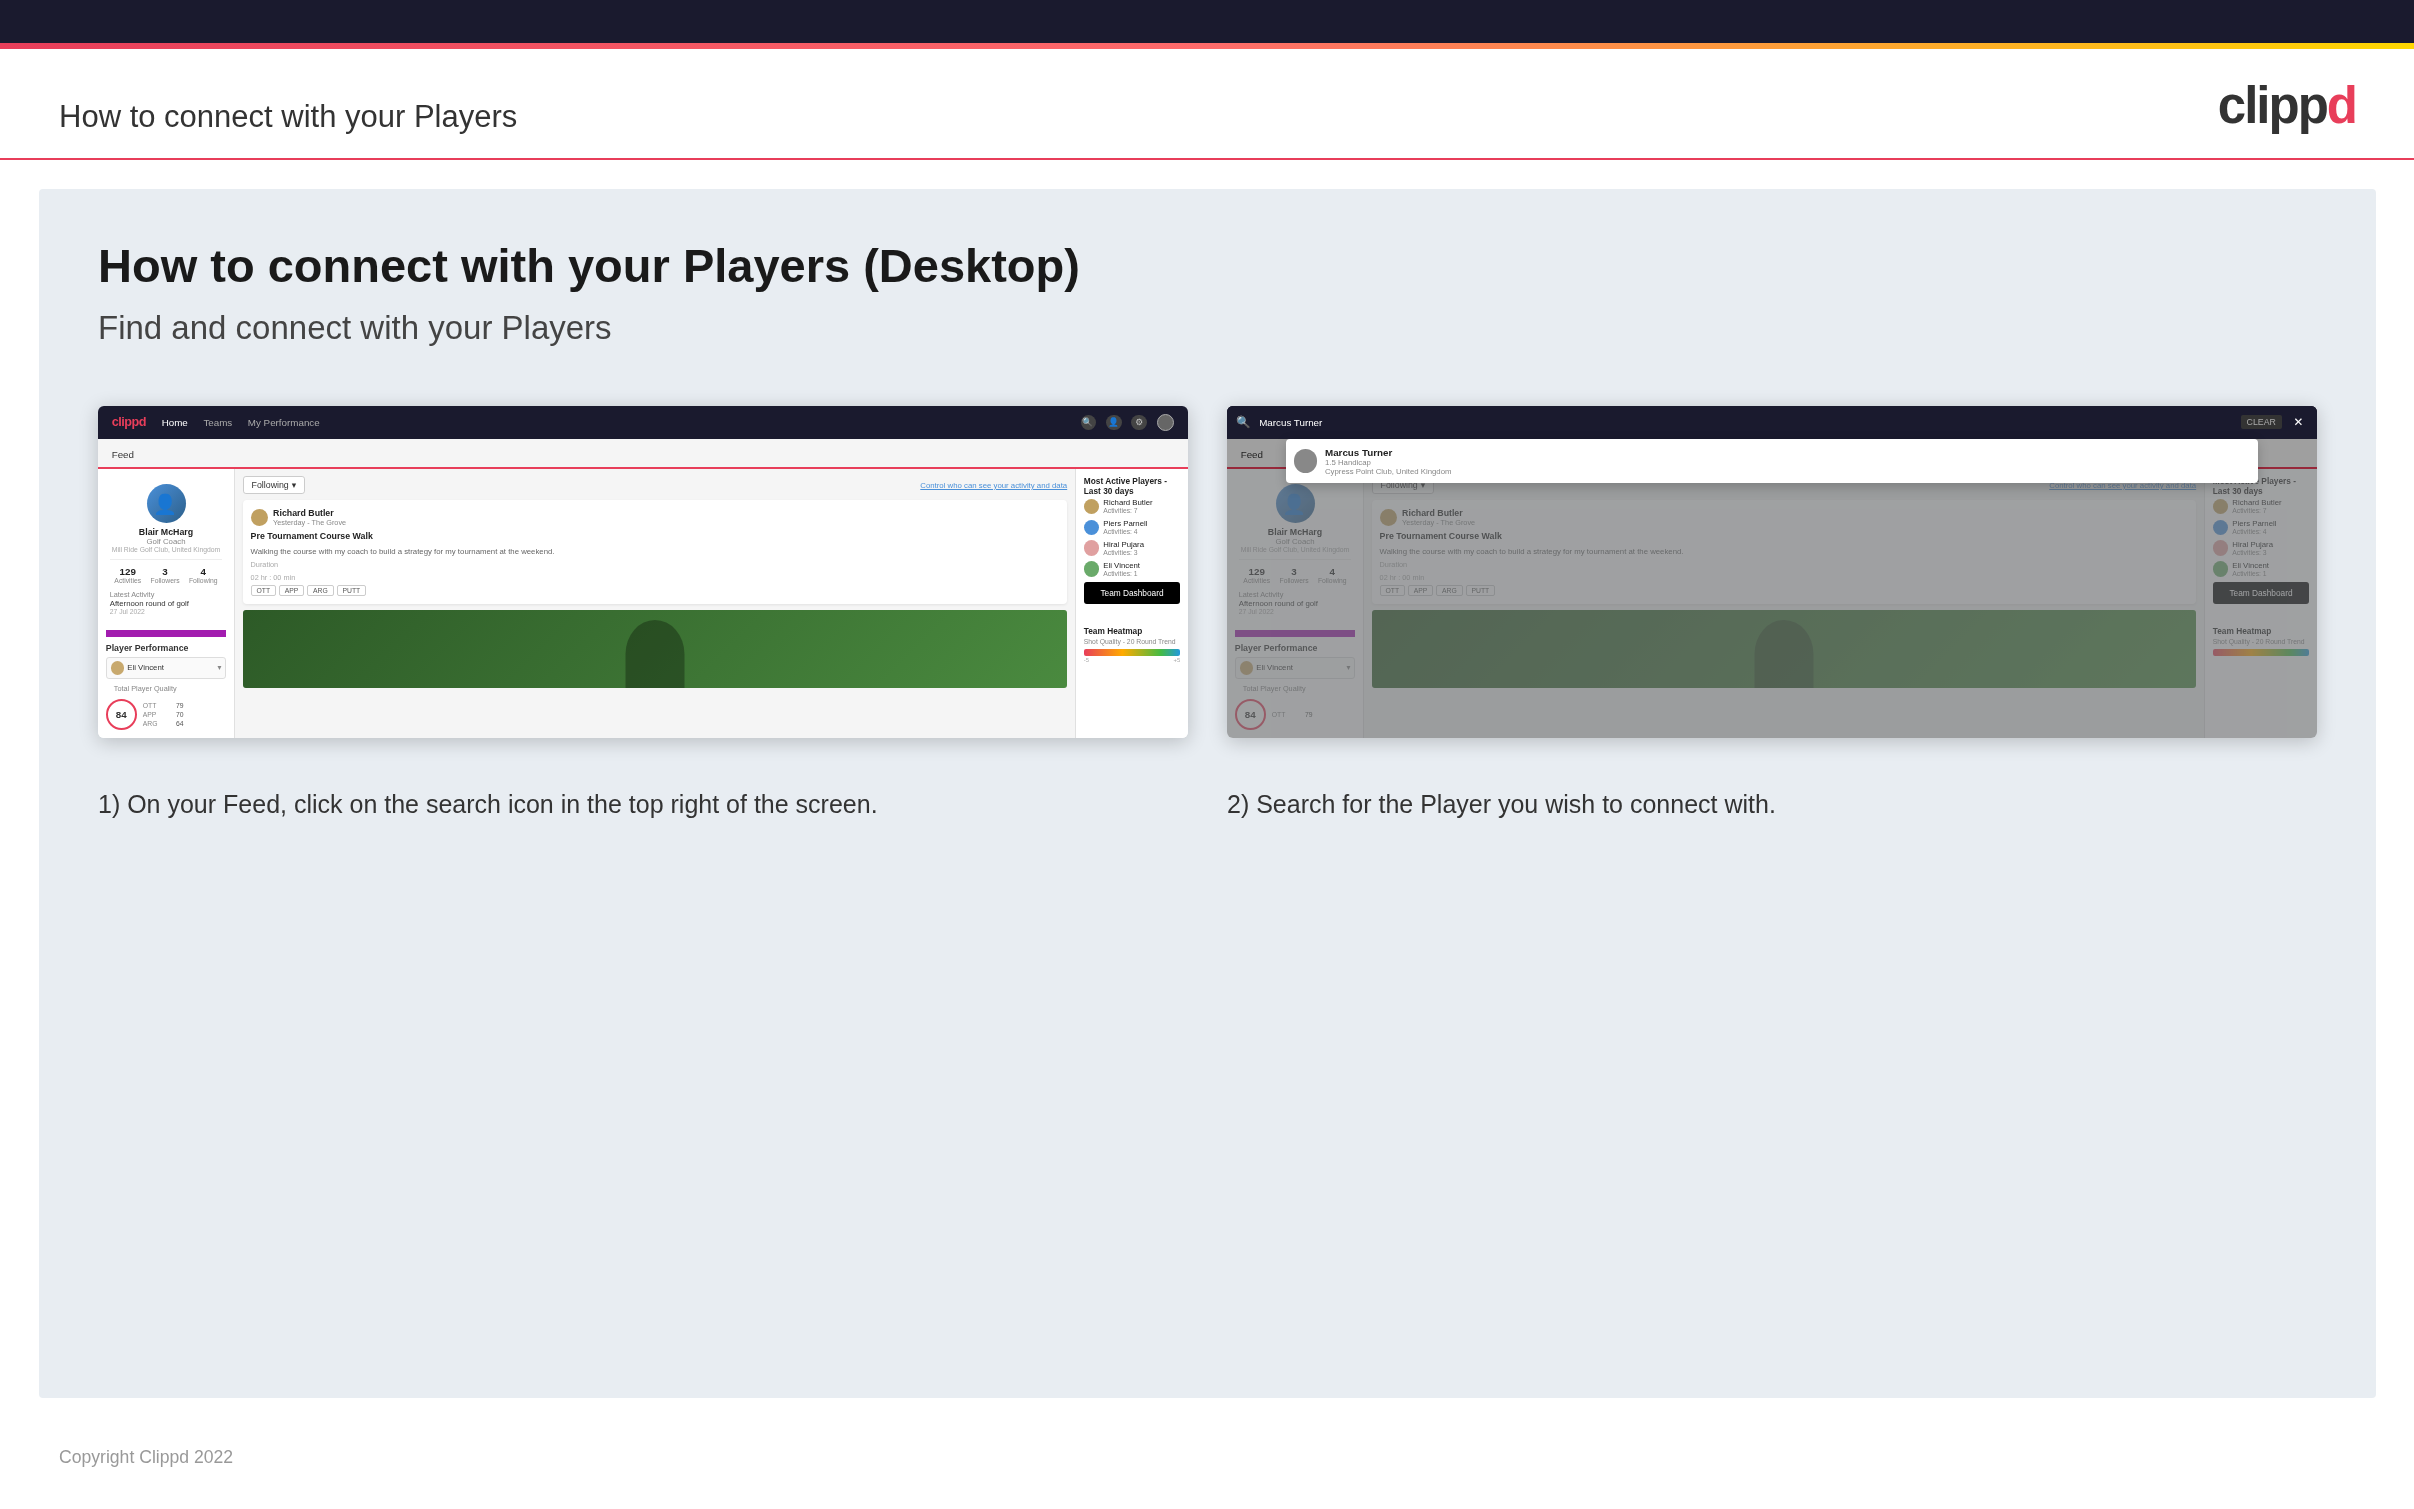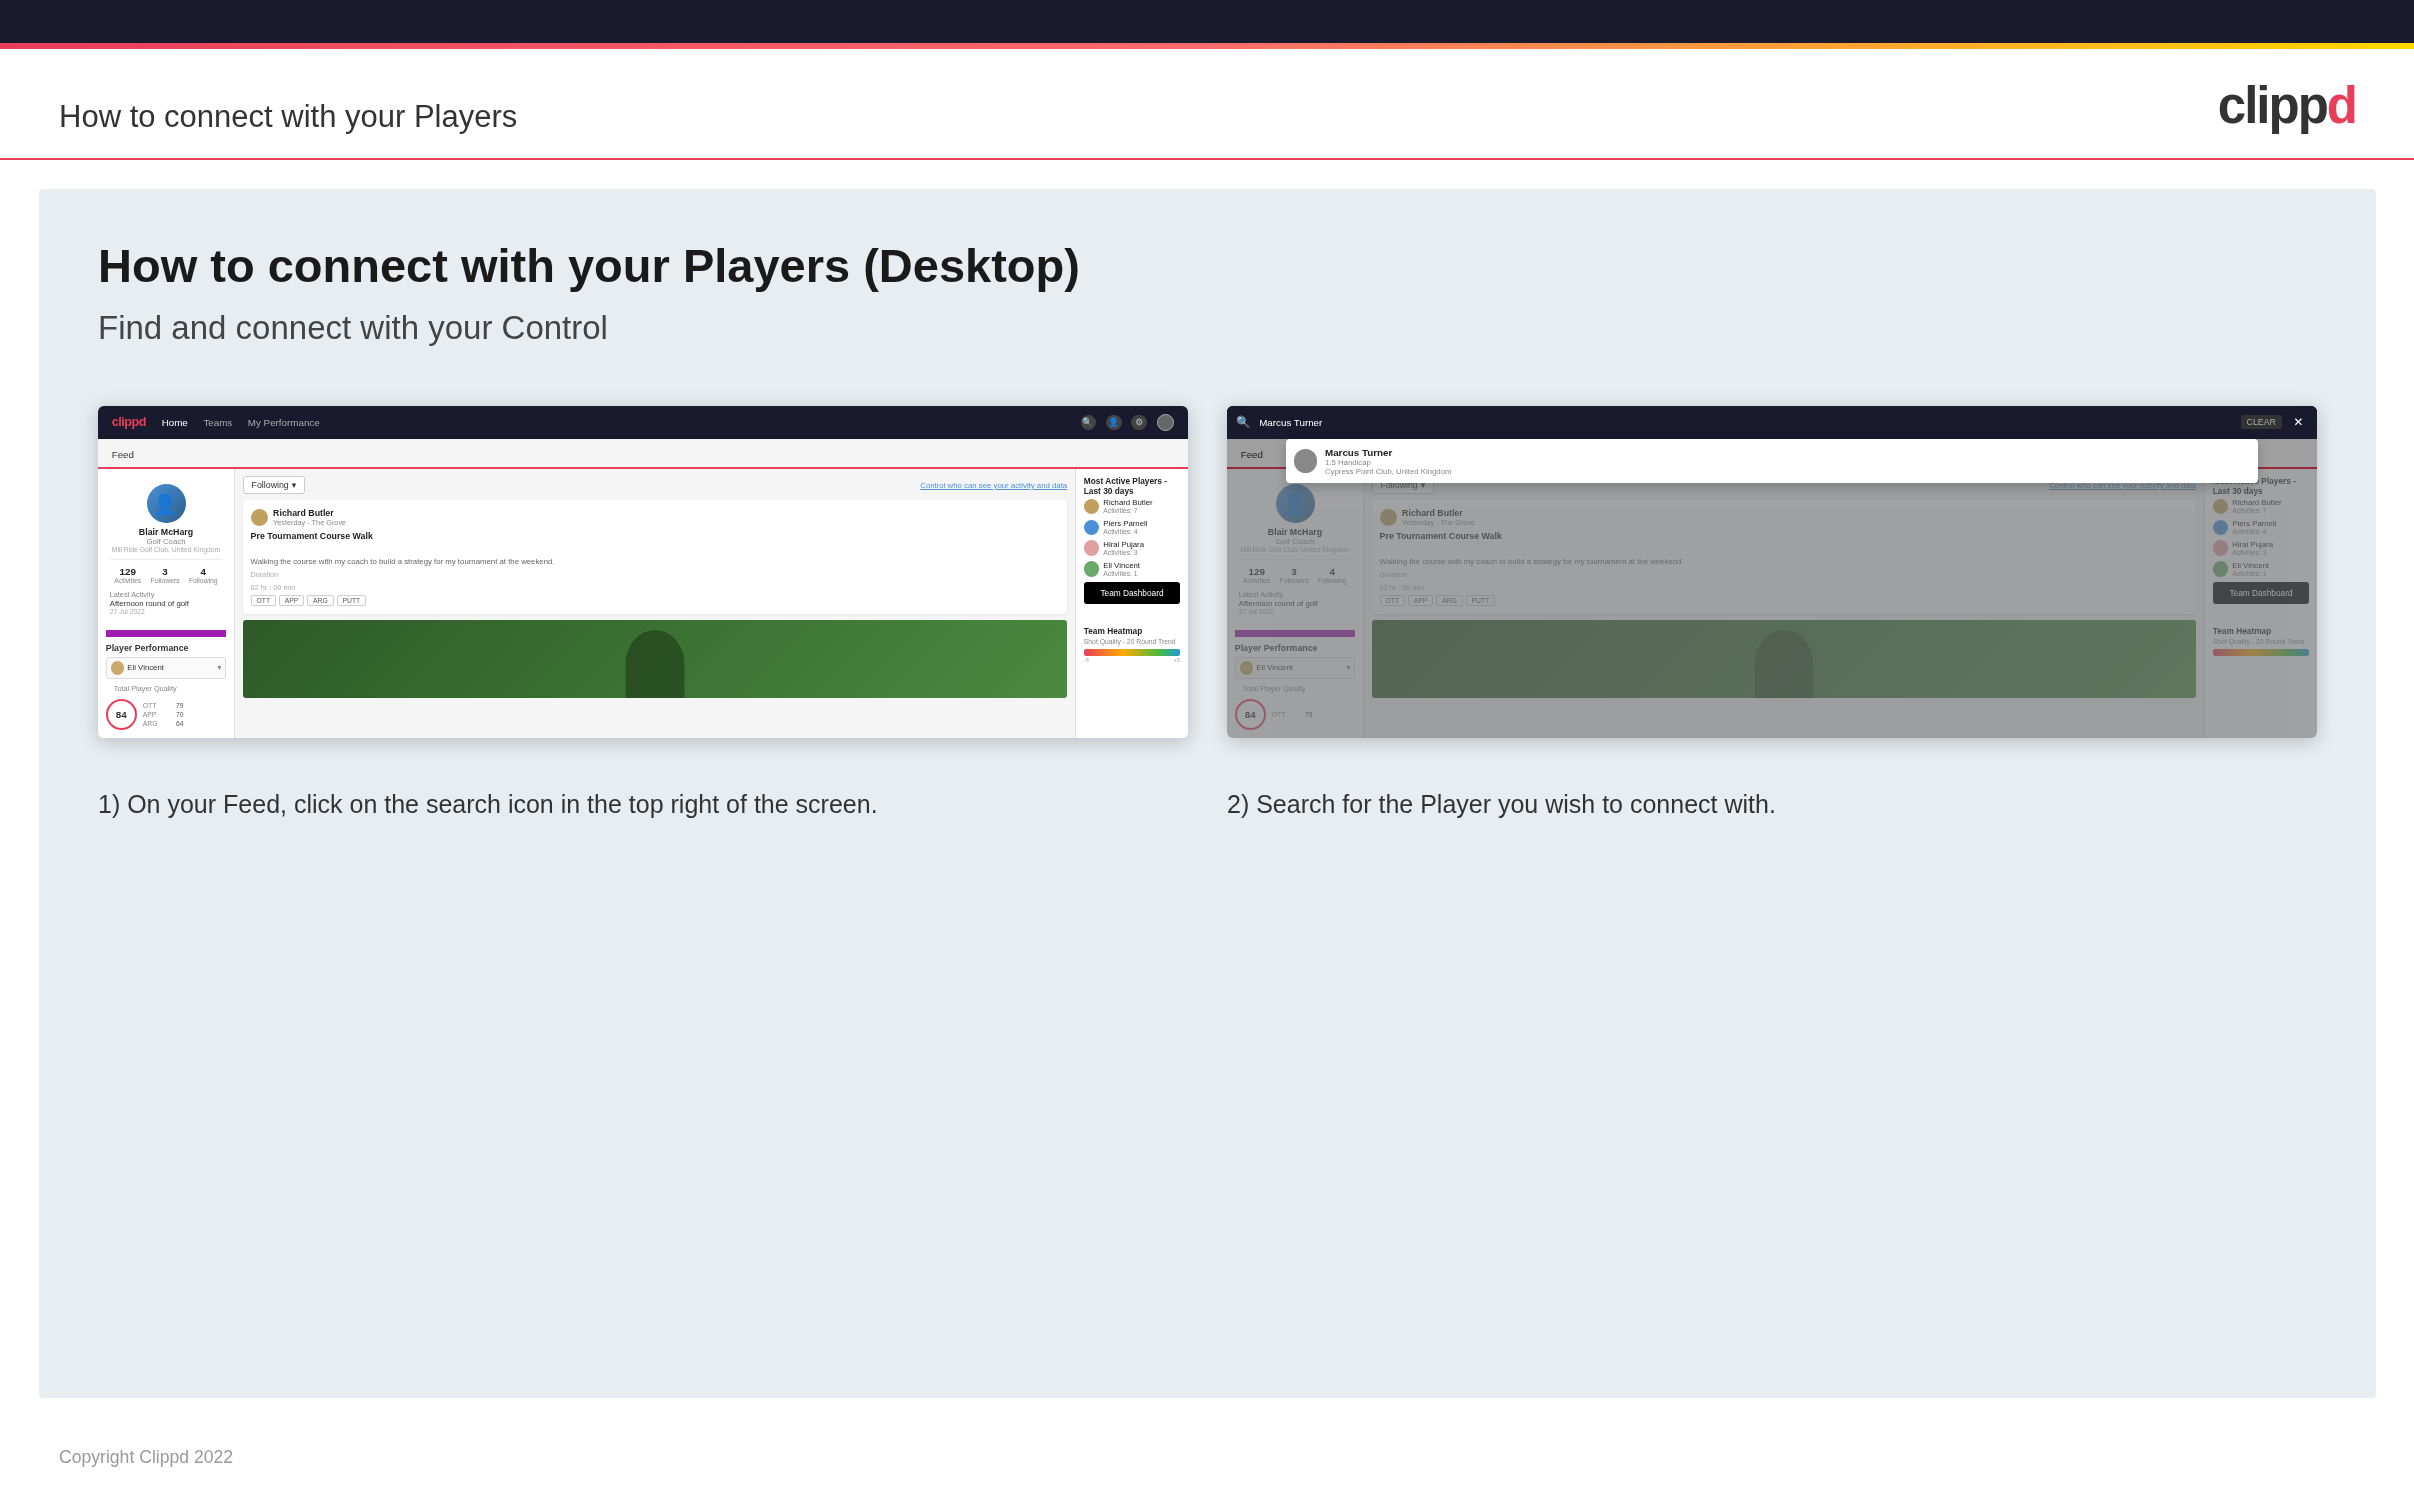--- a/index.html
+++ b/index.html
@@ -315,21 +315,21 @@
       margin-bottom: 3.9px;
     }
     .activity-avatar {
       width: 17.6px;
       height: 17.6px;
       border-radius: 50%;
       background: #c0a060;
     }
     .activity-name { font-size: 8.8px; font-weight: 600; color: #222; }
     .activity-location { font-size: 7.3px; color: #888; }
-    .activity-title { font-size: 8.8px; font-weight: 600; color: #222; margin-bottom: 16px; }
+    .activity-title { font-size: 8.8px; font-weight: 600; color: #222; margin-bottom: 6px; }
     .activity-desc { font-size: 7.8px; color: #666; margin-bottom: 3.9px; }
     .activity-meta { font-size: 7.3px; color: #aaa; margin-bottom: 3.9px; }
     .activity-tags {
       display: flex;
       gap: 2.9px;
     }
     .tag {
       padding: 1px 4.9px;
       border: 1px solid #ccc;
       border-radius: 2px;
@@ -540,21 +540,21 @@
 
 <div class="header">
   <h1 class="header-title">How to connect with your Players</h1>
   <div class="logo">
     clipp<span>d</span>
   </div>
 </div>
 
 <div class="main-content">
   <h2 class="main-title">How to connect with your Players (Desktop)</h2>
-  <p class="main-subtitle">Find and connect with your Control</p>
+  <p class="main-subtitle">Find and connect with your Players</p>
 
   <div class="screenshots-row">
 
     <div class="screenshot-container screenshot-wrapper">
 
       <div class="app-nav">
         <span class="app-nav-logo">clippd</span>
         <span class="app-nav-item active">Home</span>
         <span class="app-nav-item">Teams</span>
         <span class="app-nav-item">My Performance</span>

